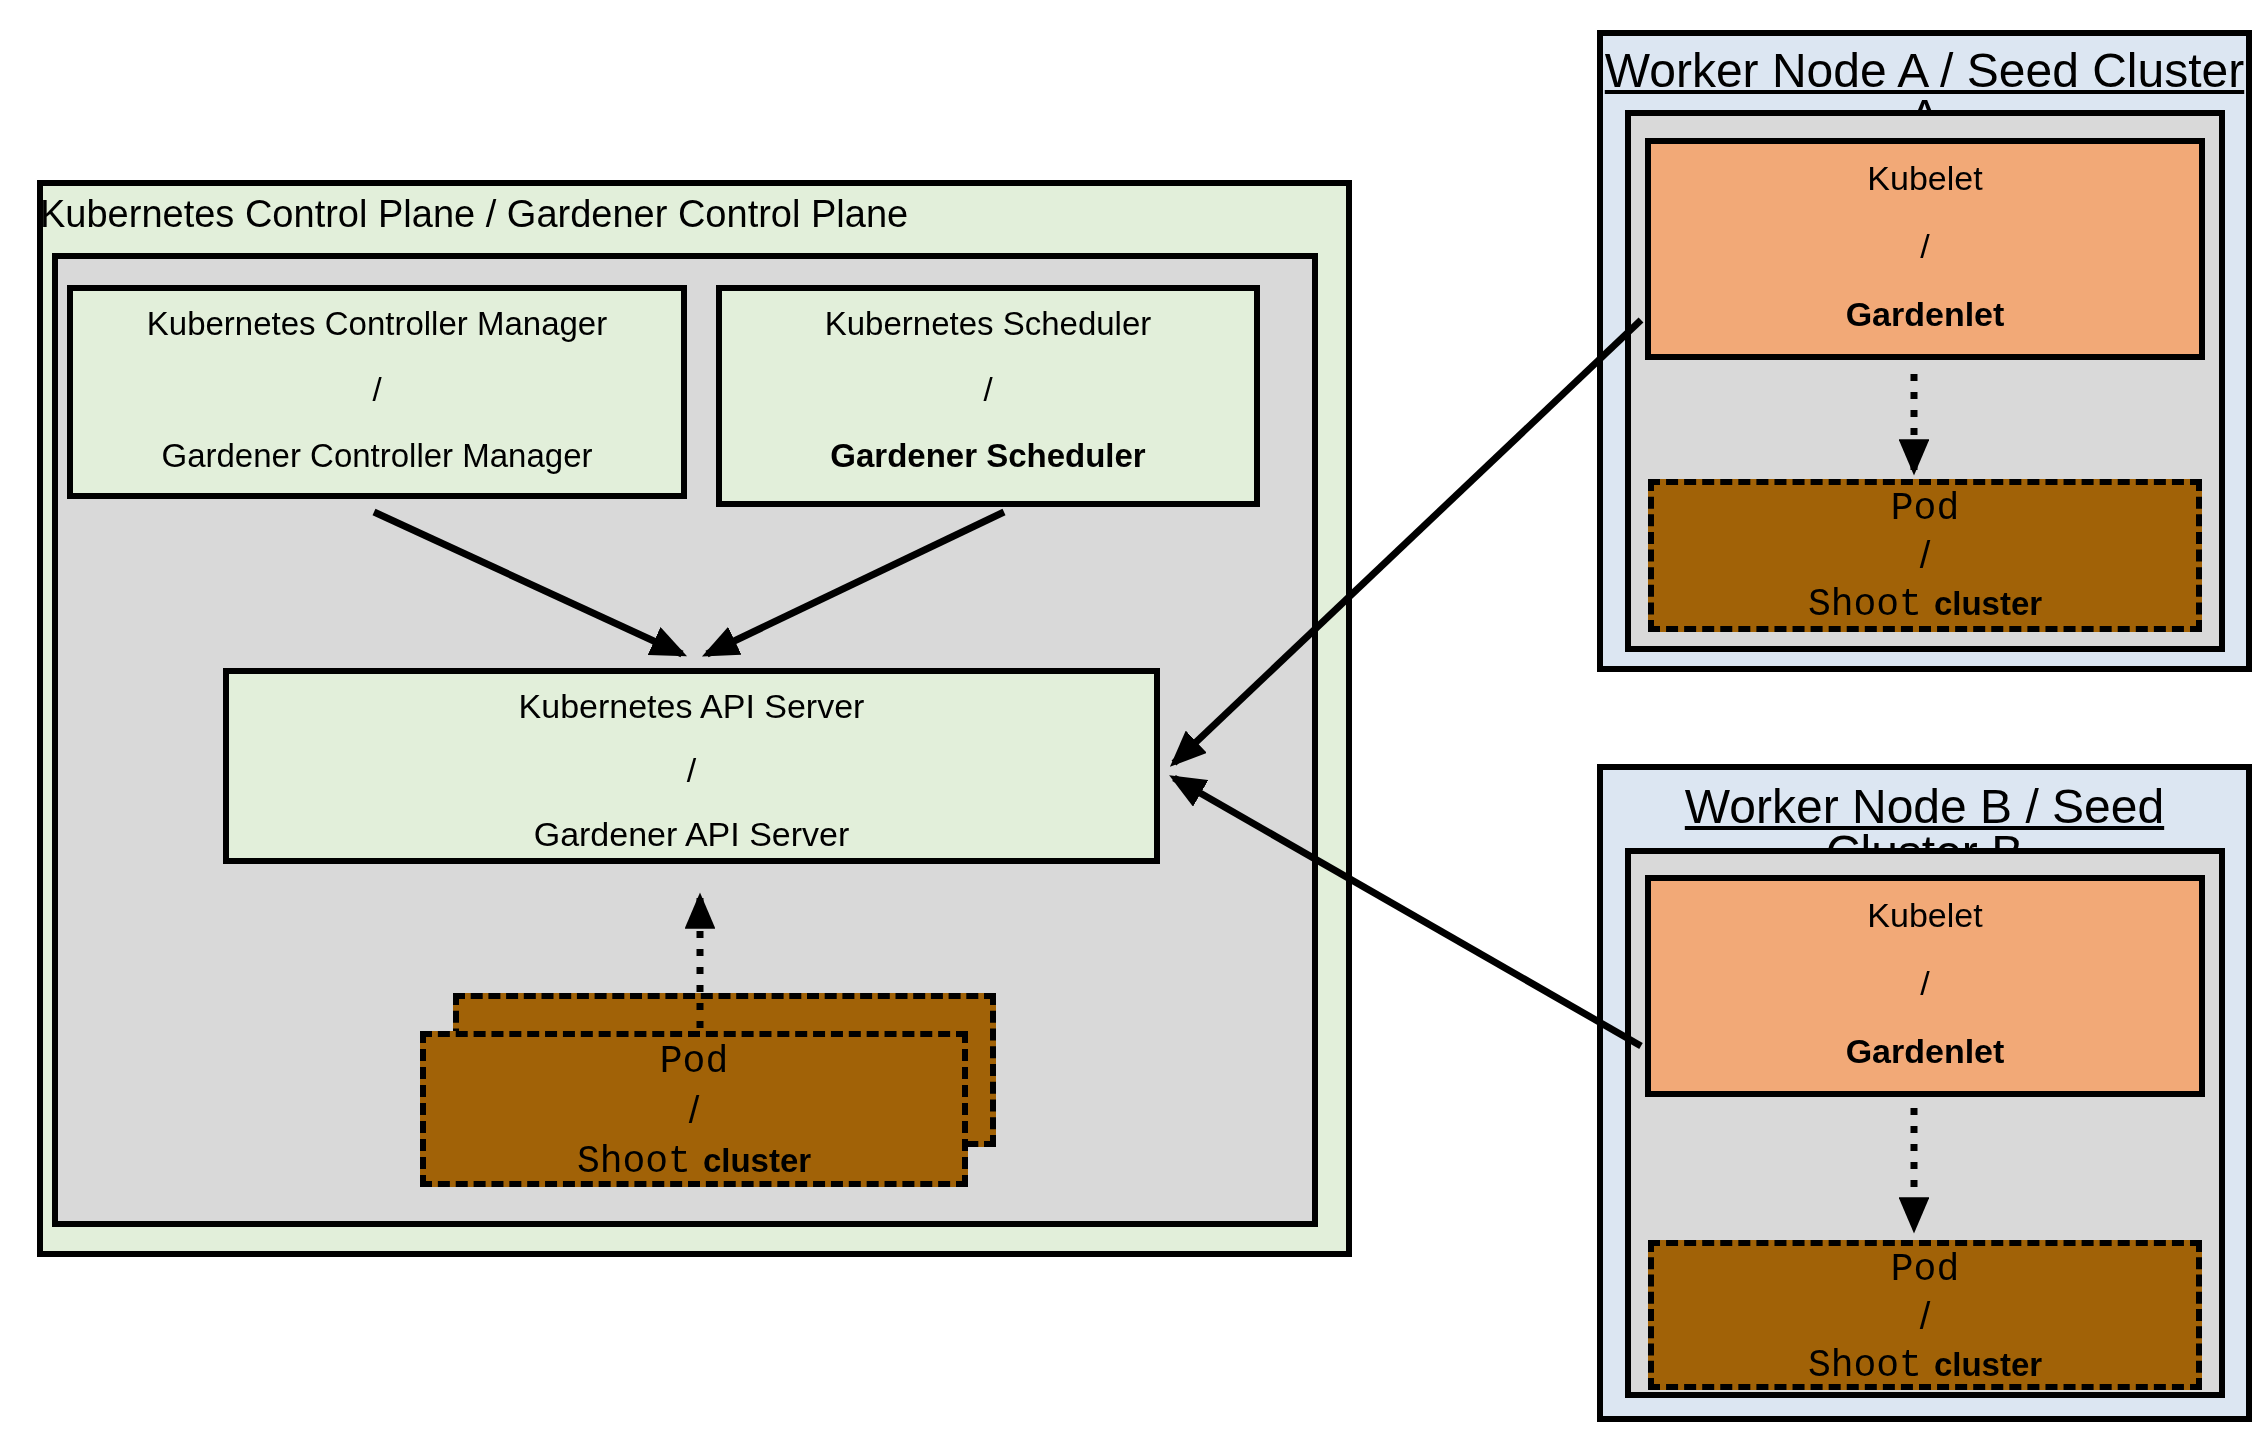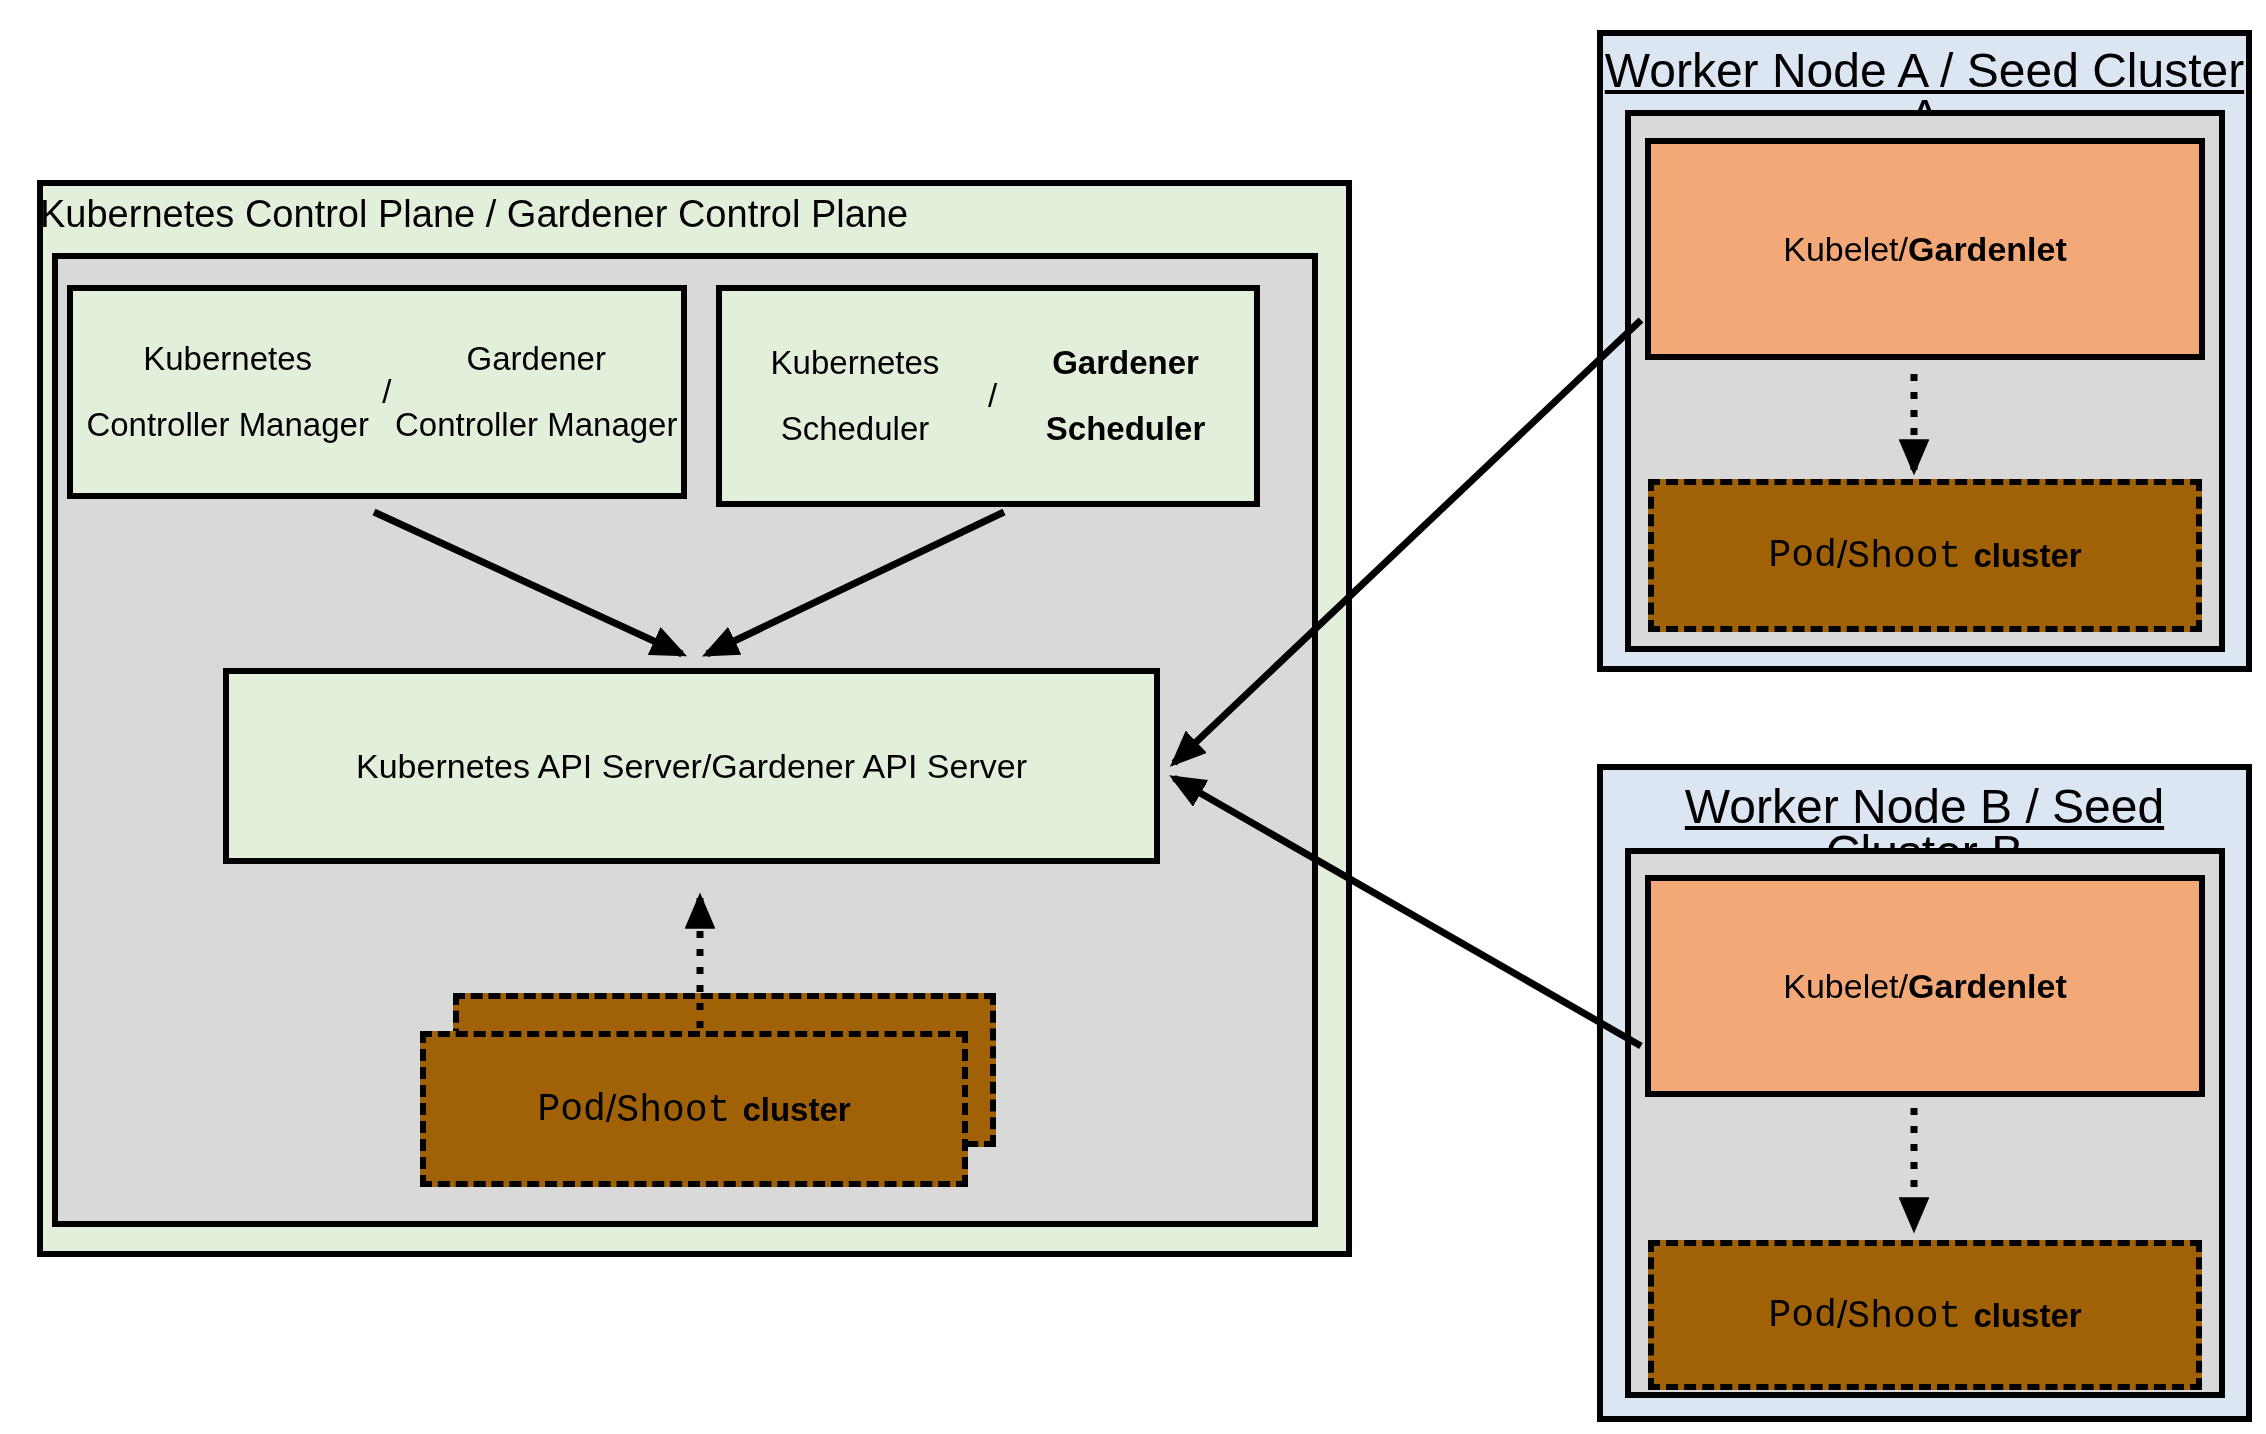--- a/index.html
+++ b/index.html
@@ -22,21 +22,21 @@
 
   .cp-title{
     position:absolute;left:40px;top:190px;width:1250px;
     font-size:38px;line-height:48px;font-weight:400;
   }
   .node-title{
     position:absolute;text-align:center;
     font-size:48px;line-height:46px;font-weight:400;text-decoration:underline;
   }
   .lbl{
-    display:flex;flex-direction:row;justify-content:center;align-items:center;
+    display:flex;flex-direction:column;align-items:center;
     width:100%;height:100%;text-align:center;
   }
   .comp-line{font-size:33px;line-height:66px;}
   .api-line{font-size:34px;line-height:64px;}
   .kub-line{font-size:34px;line-height:68px;}
   .pod-line{font-size:38px;line-height:47px;}
   .pod-line-cp{font-size:38px;line-height:49px;}
   .bold{font-weight:700;}
   .mono{font-family:"Liberation Mono","DejaVu Sans Mono",monospace;}
   .plain{font-family:"Liberation Sans",sans-serif;font-weight:600;font-size:33px;margin-left:12px;}

